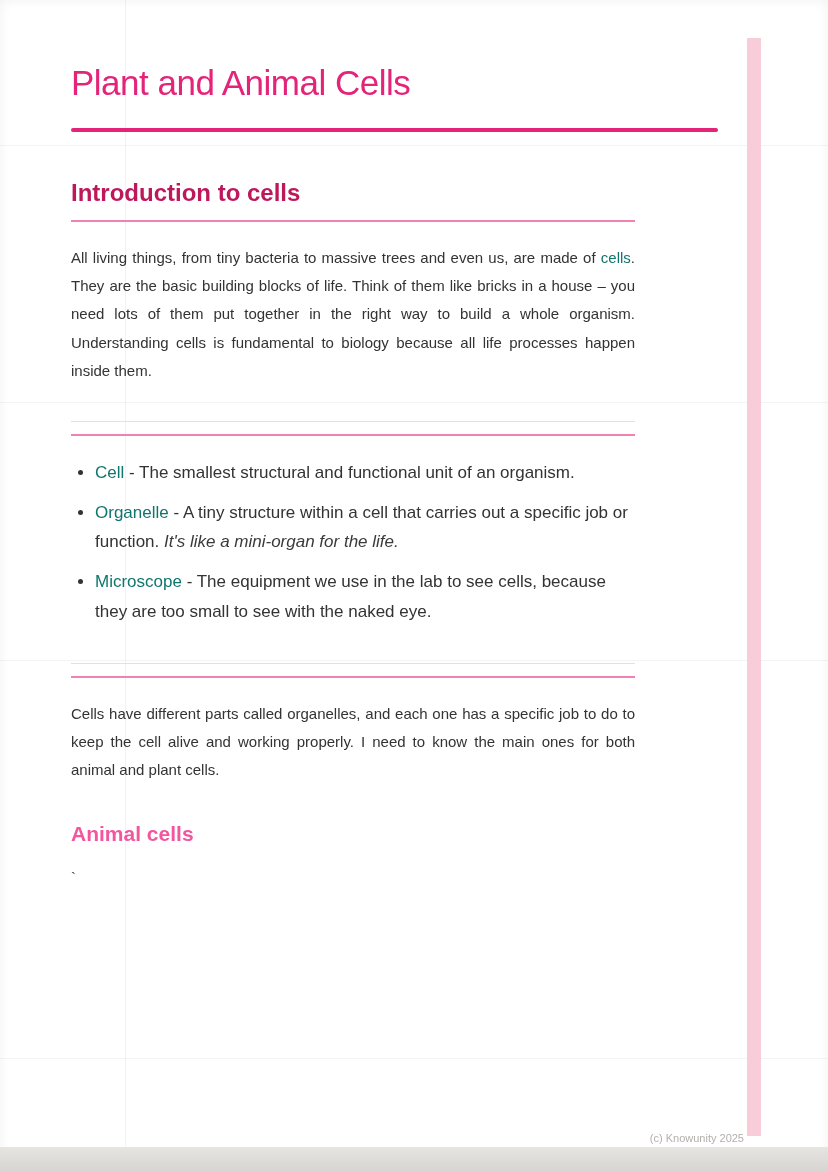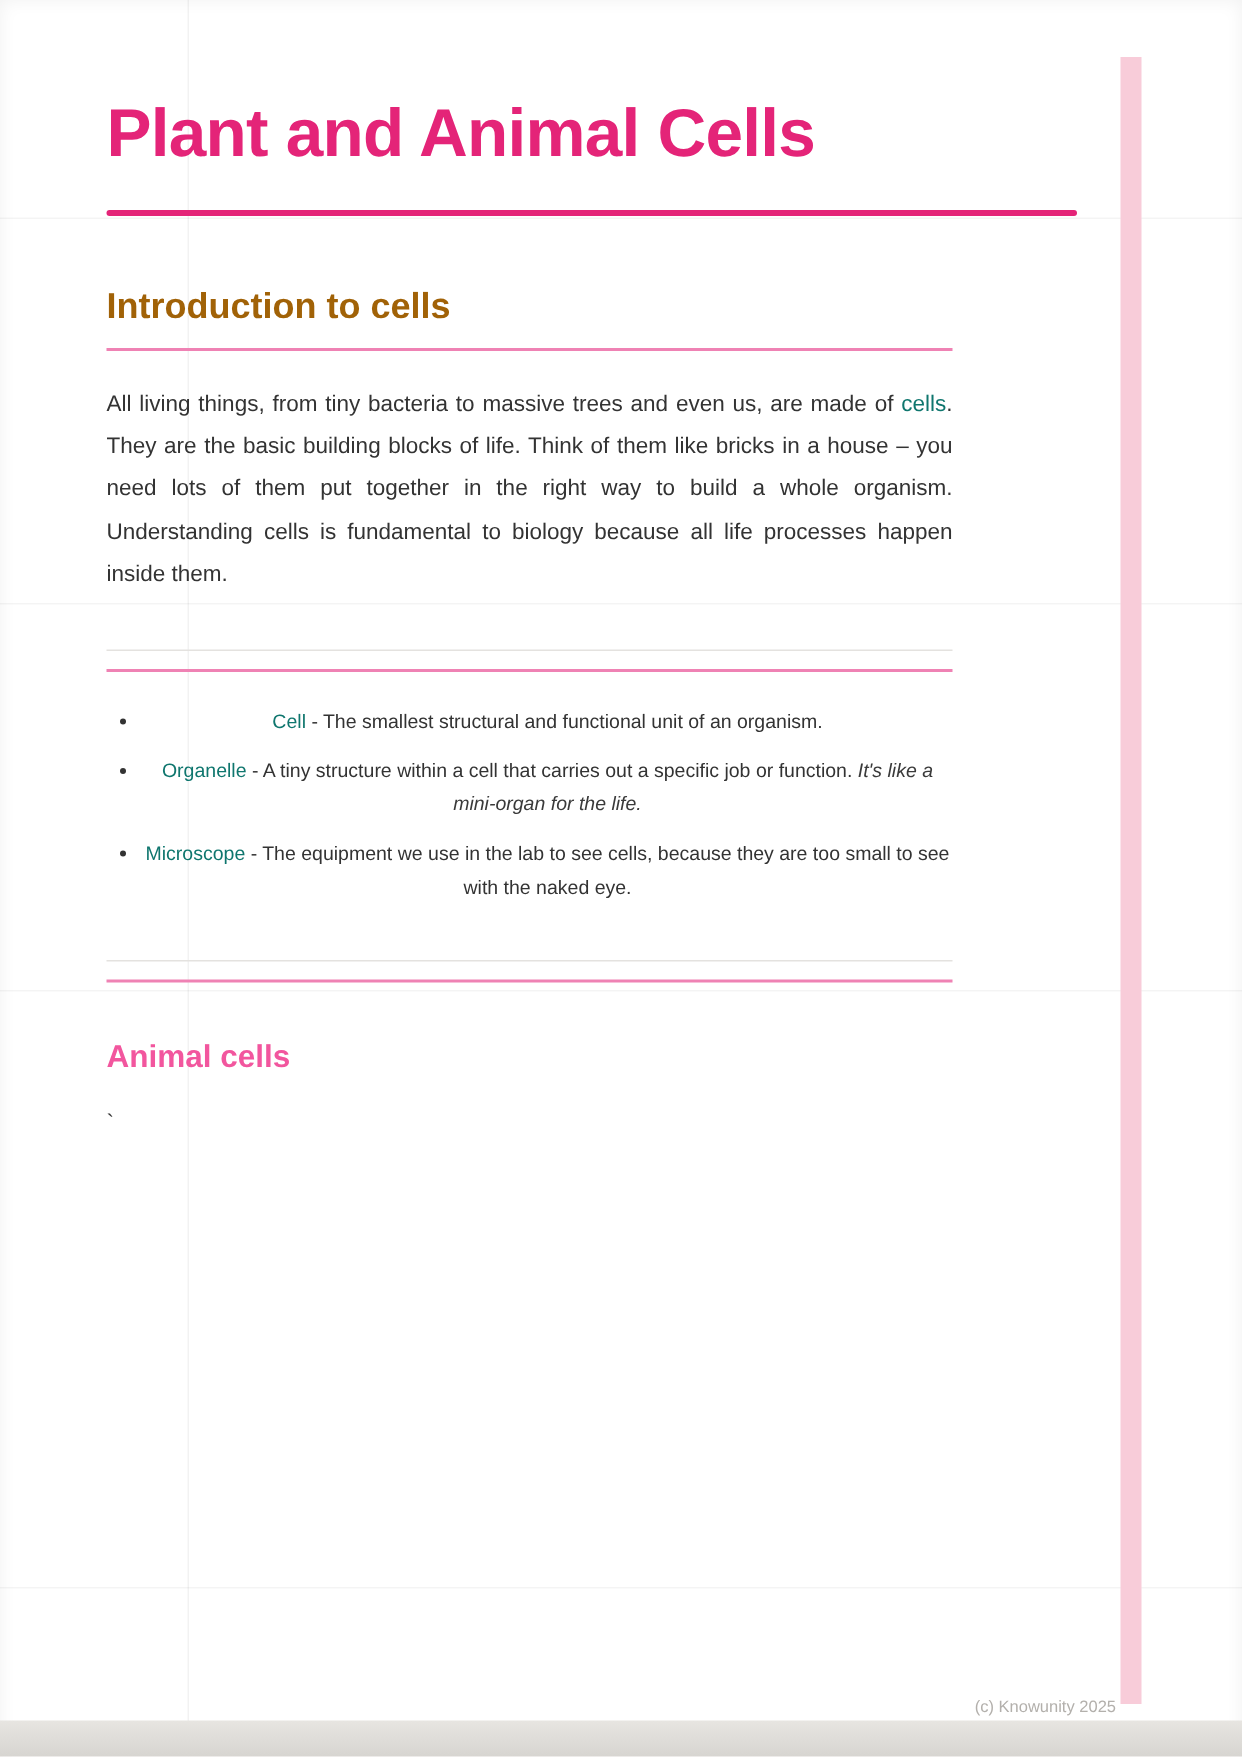--- a/index.html
+++ b/index.html
@@ -46,39 +46,39 @@
   }
 
   .content {
     position: absolute;
     left: 71px; top: 62px;
     width: 564px;
   }
 
   h1 {
     margin: 0;
-    font-size: 45px;
+    font-size: 35px;
     line-height: 1.2;
-    font-weight: 700;
+    font-weight: 400;
     letter-spacing: -0.5px;
     color: #e42478;
   }
   .title-rule {
     margin-top: 24px;
     width: 647px; height: 4px;
     background: #e42478;
     border-radius: 2px;
   }
 
   h2 {
     margin: 46px 0 0;
     font-size: 24px;
     line-height: 1.25;
     font-weight: 800;
-    color: #a16207;
+    color: #be185d;
   }
   .h-underline {
     margin-top: 12px;
     width: 564px; height: 2px;
     background: #ef82b4;
   }
 
   h3 {
     margin: 38px 0 0;
     font-size: 21px;
@@ -100,25 +100,24 @@
     margin-top: 36px;
     width: 564px; height: 1px;
     background: #e4e2df;
   }
 
   ul {
     margin: 22px 0 0;
     padding-left: 24px;
   }
   li {
-    font-size: 13px;
+    font-size: 17px;
     line-height: 1.75;
     color: #333333;
     margin-bottom: 10px;
-    text-align: center;
   }
 
   .stray { margin-top: 18px; }
 
   .footer {
     position: absolute;
     top: 1132px;
     right: 84px;
     font-size: 11px;
     color: #b3b0ac;
@@ -157,20 +156,21 @@
         <li><strong>Cell</strong><span> - The smallest structural and functional unit of an organism.</span><em></em></li>
         <li><strong>Organelle</strong><span> - A tiny structure within a cell that carries out a specific job or function. </span><em>It's like a mini-organ for the life.</em></li>
         <li><strong>Microscope</strong><span> - The equipment we use in the lab to see cells, because they are too small to see with the naked eye.</span><em></em></li>
       </ul>
     </section>
 
     <div class="divider"></div>
 
     <section>
       <div class="h-underline"></div>
+      <p class="justify">Cells have different parts called organelles, and each one has a specific job to do to keep the cell alive and working properly. I need to know the main ones for both animal and plant cells.</p>
       <h3>Animal cells</h3>
       <p class="stray">`</p>
     </section>
 
   </div>
 
   <div class="footer">(c) Knowunity 2025</div>
 
 </div>
 

